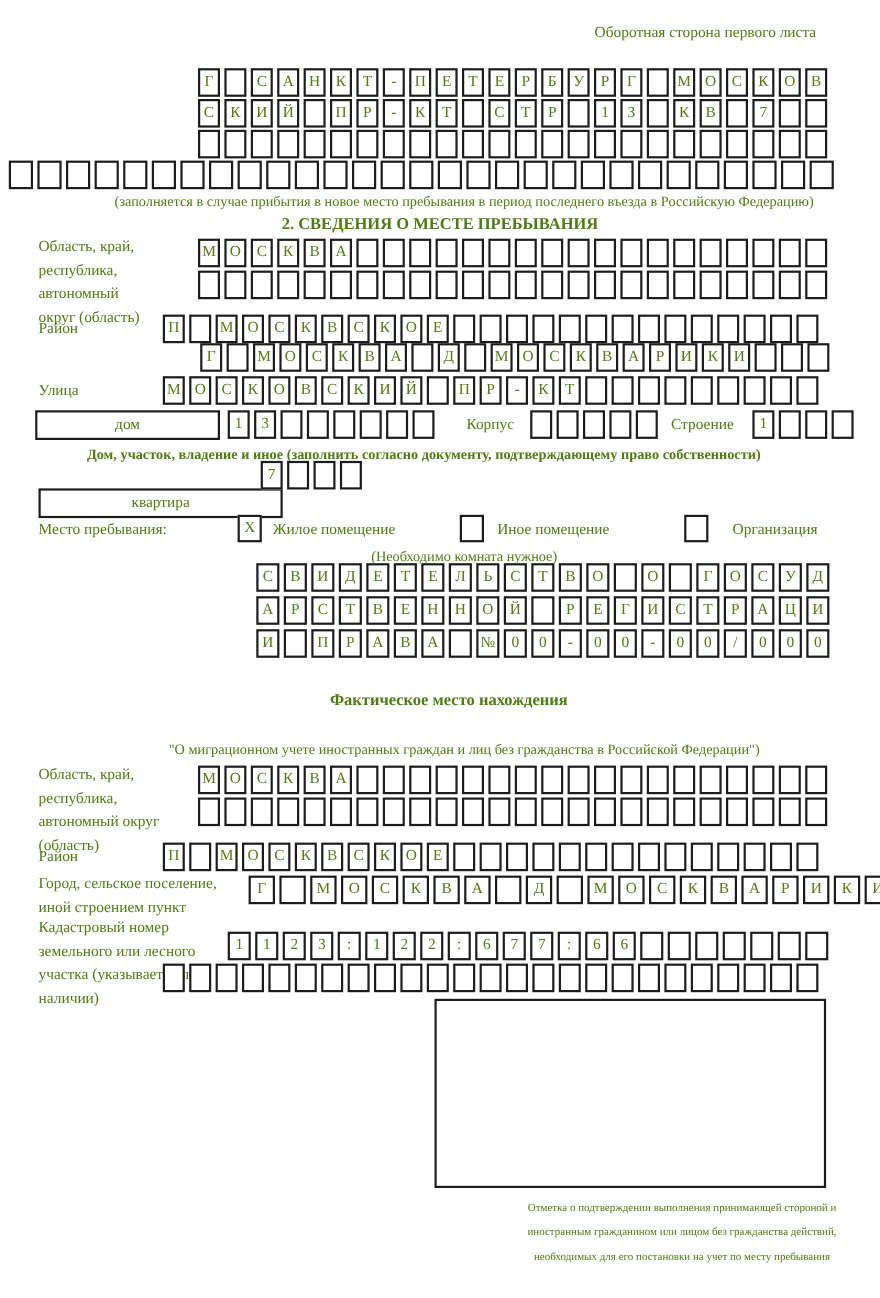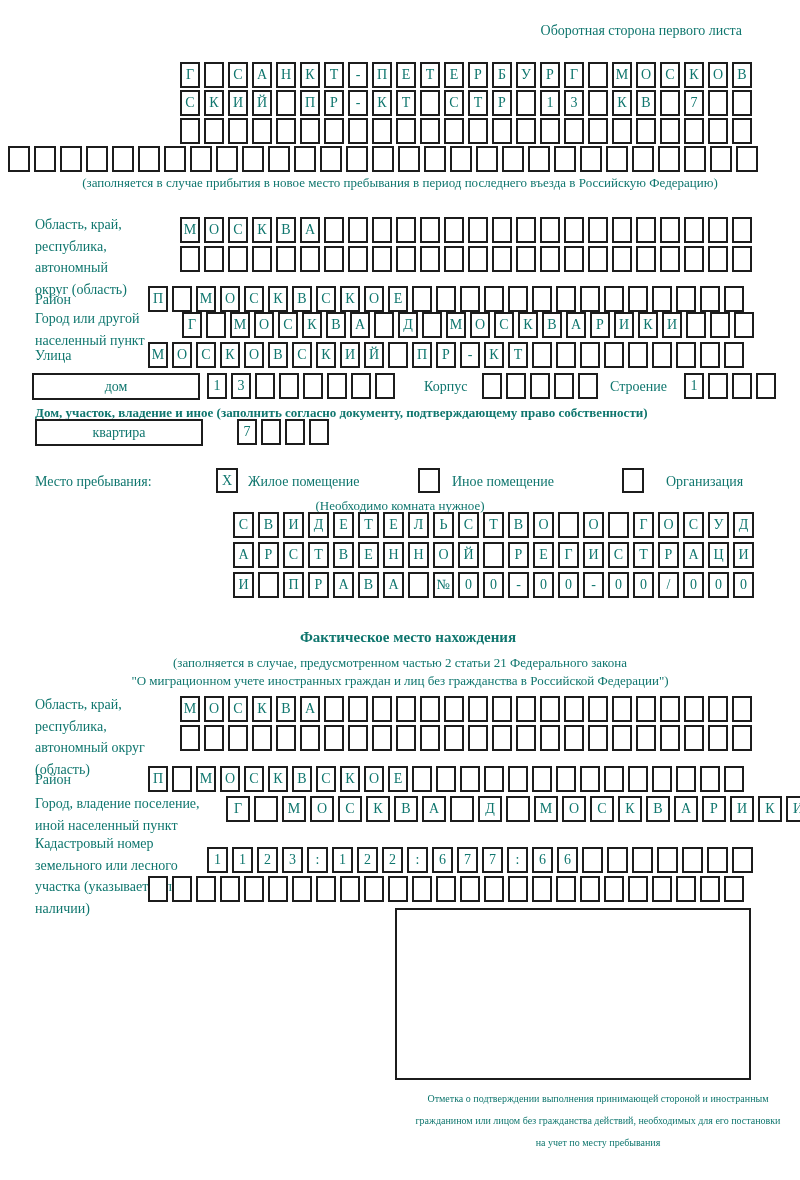--- a/index.html
+++ b/index.html
@@ -1,23 +1,23 @@
 <!DOCTYPE html>
 <html><head>
 <meta charset="utf-8">
 <style>
   * { margin:0; padding:0; box-sizing:border-box; }
   html,body { background:#ffffff; }
   .page {
     position:relative; width:800px; height:1180px; background:#fff;
-    font-family:"Liberation Serif","DejaVu Serif",serif; color:#0f766e;
+    font-family:"Liberation Serif","DejaVu Serif",serif; color:#4d7c0f;
     overflow:hidden;
   }
   .lbl { position:absolute; font-size:14px; line-height:21.5px; }
-  .note { position:absolute; font-size:13px; line-height:18px; }
+  .note { position:absolute; font-size:13px; line-height:18px;padding-left:44px; }
   .center { left:0; width:800px; text-align:center; }
   .title { position:absolute; font-weight:bold; font-size:15px; }
   .row { position:absolute; display:flex; gap:4px; }
   .cell {
     flex:0 0 auto; width:20px; height:26px; border:2px solid #1c1c1c;
     display:flex; align-items:center; justify-content:center;
     font-size:14px; line-height:1; background:#fff;
   }
   .row.w21 .cell { width:21px; }
   .row.w22 .cell { width:22px; }
@@ -143,20 +143,21 @@
       <div class="cell"></div>
       <div class="cell"></div>
       <div class="cell"></div>
       <div class="cell"></div>
       <div class="cell"></div>
       <div class="cell"></div>
       <div class="cell"></div>
     </div>
   <div class="note center" style="top:174px;">(заполняется в случае прибытия в новое место пребывания в период последнего въезда в Российскую Федерацию)</div>
 
+  <div class="title center" style="top:196px;">2. СВЕДЕНИЯ О МЕСТЕ ПРЕБЫВАНИЯ</div>
 
   <div class="lbl" style="left:35px; top:214px; width:105px;">Область, край, республика, автономный округ (область)</div>
   <div class="row" style="left:180px; top:217px;">
       <div class="cell">М</div>
       <div class="cell">О</div>
       <div class="cell">С</div>
       <div class="cell">К</div>
       <div class="cell">В</div>
       <div class="cell">А</div>
       <div class="cell"></div>
@@ -227,21 +228,20 @@
       <div class="cell"></div>
       <div class="cell"></div>
       <div class="cell"></div>
       <div class="cell"></div>
       <div class="cell"></div>
       <div class="cell"></div>
       <div class="cell"></div>
       <div class="cell"></div>
     </div>
 
-  <div class="lbl" style="left:35px; top:308px; width:125px;">Город или другой населенный пункт</div>
   <div class="row" style="left:182px; top:312px;">
       <div class="cell">Г</div>
       <div class="cell"></div>
       <div class="cell">М</div>
       <div class="cell">О</div>
       <div class="cell">С</div>
       <div class="cell">К</div>
       <div class="cell">В</div>
       <div class="cell">А</div>
       <div class="cell"></div>
@@ -312,21 +312,21 @@
     </div>
   <div class="lbl" style="left:610px; top:376px;">Строение</div>
   <div class="row" style="left:684px; top:373px;">
       <div class="cell">1</div>
       <div class="cell"></div>
       <div class="cell"></div>
       <div class="cell"></div>
     </div>
   <div class="note" style="left:35px; top:404px;font-weight:bold;">Дом, участок, владение и иное (заполнить согласно документу, подтверждающему право собственности)</div>
 
-  <div class="wbox" style="left:35px; top:419px; width:168px;">квартира</div>
+  <div class="wbox" style="left:35px; top:444px; width:222px;">квартира</div>
   <div class="row" style="left:237px; top:419px;">
       <div class="cell">7</div>
       <div class="cell"></div>
       <div class="cell"></div>
       <div class="cell"></div>
     </div>
 
   <div class="lbl" style="left:35px; top:471px;">Место пребывания:</div>
   <div class="chk" style="left:216px; top:468px;">X</div>
   <div class="lbl" style="left:248px; top:471px;">Жилое помещение</div>
@@ -400,21 +400,20 @@
       <div class="cell">-</div>
       <div class="cell">0</div>
       <div class="cell">0</div>
       <div class="cell">/</div>
       <div class="cell">0</div>
       <div class="cell">0</div>
       <div class="cell">0</div>
     </div>
 
   <div class="title center" style="top:629px;padding-left:16px;">Фактическое место нахождения</div>
-  <div class="note center" style="top:654px;">(заполняется в случае, предусмотренном частью 2 статьи 21 Федерального закона</div>
   <div class="note center" style="top:672px;">"О миграционном учете иностранных граждан и лиц без гражданства в Российской Федерации")</div>
 
   <div class="lbl" style="left:35px; top:694px; width:132px;">Область, край, республика, автономный округ (область)</div>
   <div class="row" style="left:180px; top:696px;">
       <div class="cell">М</div>
       <div class="cell">О</div>
       <div class="cell">С</div>
       <div class="cell">К</div>
       <div class="cell">В</div>
       <div class="cell">А</div>
@@ -486,21 +485,21 @@
       <div class="cell"></div>
       <div class="cell"></div>
       <div class="cell"></div>
       <div class="cell"></div>
       <div class="cell"></div>
       <div class="cell"></div>
       <div class="cell"></div>
       <div class="cell"></div>
     </div>
 
-  <div class="lbl" style="left:35px; top:793px; width:188px;">Город, владение поселение, иной населенный пункт</div>
+  <div class="lbl" style="left:35px; top:793px; width:188px;">Город, сельское поселение, иной строением пункт</div>
   <div class="row w24c" style="left:226px; top:796px;">
       <div class="cell">Г</div>
       <div class="cell"></div>
       <div class="cell">М</div>
       <div class="cell">О</div>
       <div class="cell">С</div>
       <div class="cell">К</div>
       <div class="cell">В</div>
       <div class="cell">А</div>
       <div class="cell"></div>

